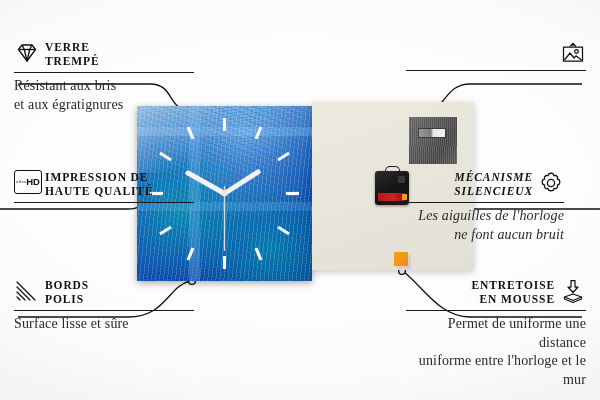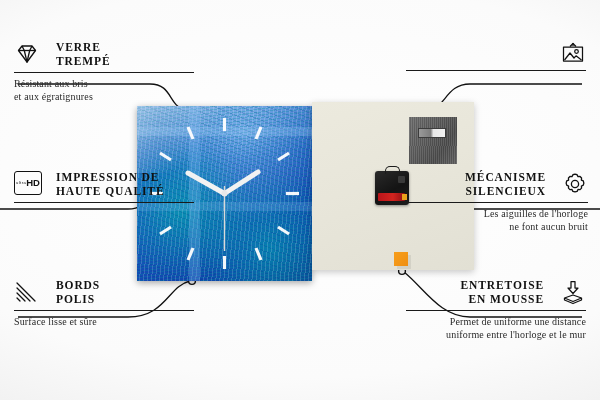--- a/index.html
+++ b/index.html
@@ -88,48 +88,48 @@
   #foam-spacer{
     position:absolute;left:394px;top:252px;width:14px;height:14px;
     background:linear-gradient(135deg,#f79e1b 0%,#ef8f12 100%);
     box-shadow:3px 3px 0 rgba(0,0,0,.07);
   }
 
   
   .feature{position:absolute;width:180px;}
   .feature.left{text-align:left;}
   .feature.right{text-align:right;}
-  .f-head{display:flex;align-items:center;gap:16px;}
+  .f-head{display:flex;gap:5px;}
   .feature.right .f-head{flex-direction:row-reverse;}
   .f-title{
     font-family:"Liberation Serif", serif;
     font-weight:700;font-size:11.5px;letter-spacing:.9px;
     color:#111;line-height:1.22;text-transform:uppercase;
   }
   .f-rule{height:1px;background:#1a1a1a;margin:4px 0 4px 0;}
   .f-sub{
     font-family:"Liberation Serif", serif;
-    font-size:10px;color:#2a2a2a;line-height:1.33;letter-spacing:.15px;
+    font-size:14px;color:#2a2a2a;line-height:1.33;letter-spacing:.15px;
   }
   .icon{width:26px;height:26px;flex:0 0 26px;}
   .icon svg{display:block;width:26px;height:26px;}
   .hd-badge{
     width:26px;height:22px;border:1.4px solid #111;border-radius:3px;
     display:flex;flex-direction:row;align-items:center;justify-content:center;
     font-family:"Liberation Sans", sans-serif;color:#111;
   }
   .hd-badge .u{font-size:4.2px;letter-spacing:.4px;line-height:1;}
   .hd-badge .h{font-size:9.5px;font-weight:700;line-height:1.05;}
 
   
   #feat-verre      {left:14px; top:40px;}
   #feat-impression {left:14px; top:170px;}
   #feat-bords      {left:14px; top:278px;}
   #feat-poignees   {left:406px;top:40px;}
-  #feat-mecanisme  {left:408px;top:170px;}
+  #feat-mecanisme  {left:384px;top:170px;font-style:italic;}
   #feat-entretoise {left:406px;top:278px;}
 </style>
 </head>
 <body>
 
 <div id="stage">
 
   <svg id="wires" viewBox="0 0 600 400">
     <g fill="none" stroke="#111" stroke-width="1.3">
       <path d="M18,84 L150,84 C172,84 168,104 184,110"></path>

